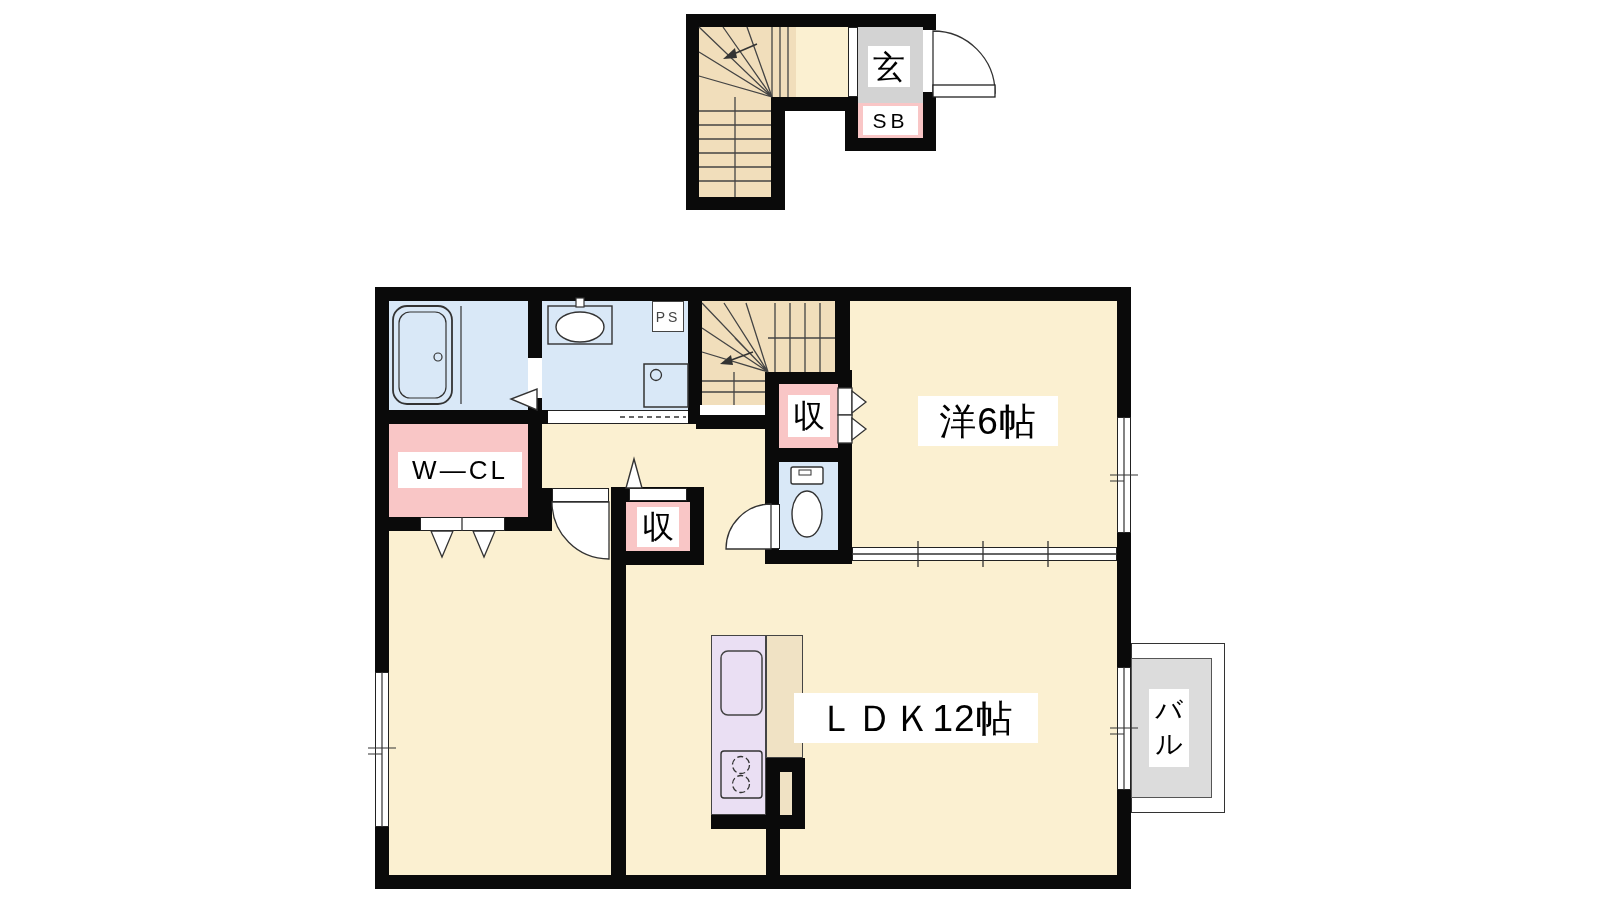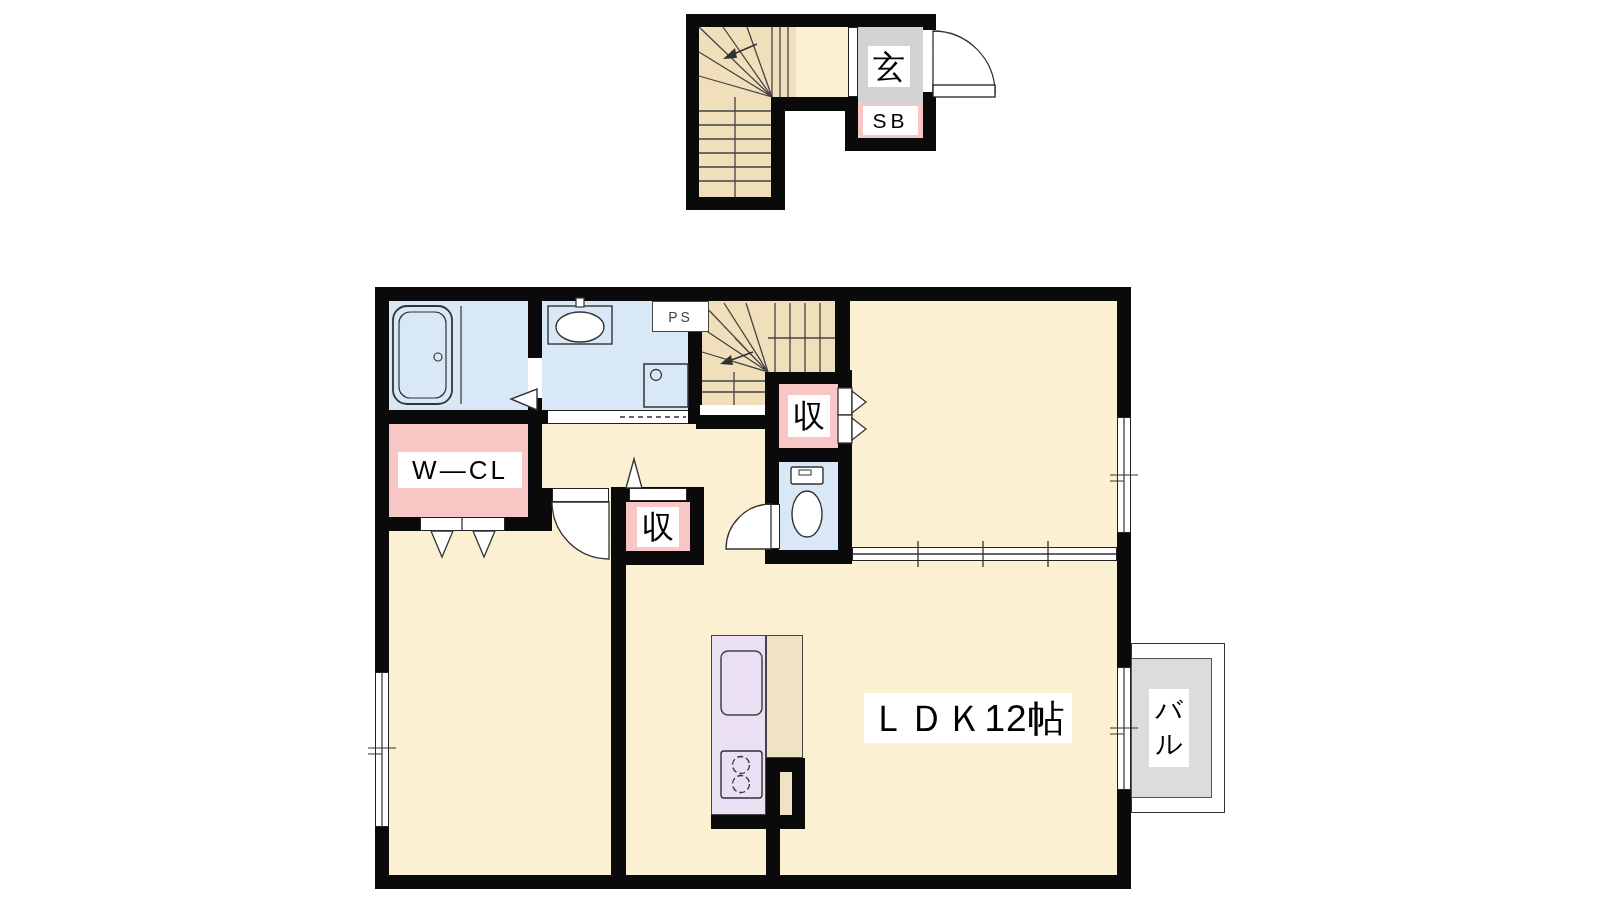--- a/index.html
+++ b/index.html
@@ -194,22 +194,23 @@
 
     <g stroke="#333" stroke-width="1.2" fill="none">
       <path d="M1124 417 V533 M1110 475 H1138 M1110 481 H1124"></path>
       <path d="M1124 667 V790 M1110 728 H1138 M1110 734 H1124"></path>
       <path d="M382 672 V827 M368 748 H396 M368 754 H382"></path>
     </g>
   </svg>
 
   <div class="label sm" style="left:868px;top:46px;width:42px;height:41px;">玄</div>
   <div class="label" style="left:863px;top:106px;width:55px;height:29px;font-size:21px;letter-spacing:4px;">SB</div>
-  <div class="label" style="left:652px;top:301px;width:57px;height:31px;font-size:14px;letter-spacing:3px;border:1px solid #444;color:#444;">PS</div>
-  <div class="label rm" style="left:864px;top:693px;width:208px;height:50px;">ＬＤＫ12帖</div>
+  <div class="label" style="left:652px;top:301px;width:32px;height:31px;font-size:14px;letter-spacing:3px;border:1px solid #444;color:#444;">PS</div>
+  <div class="label rm" style="left:918px;top:396px;width:140px;height:50px;">洋6帖</div>
+  <div class="label rm" style="left:794px;top:693px;width:244px;height:50px;">ＬＤＫ12帖</div>
   <div class="label" style="left:398px;top:452px;width:124px;height:36px;font-size:26px;letter-spacing:3px;">W―CL</div>
   <div class="label sm" style="left:788px;top:395px;width:42px;height:42px;">収</div>
   <div class="label sm" style="left:637px;top:507px;width:42px;height:40px;">収</div>
   <div class="label vert" style="left:1149px;top:689px;width:40px;height:78px;">
     <span>バ</span>
     <span>ル</span>
   </div>
 
 </div>
 

